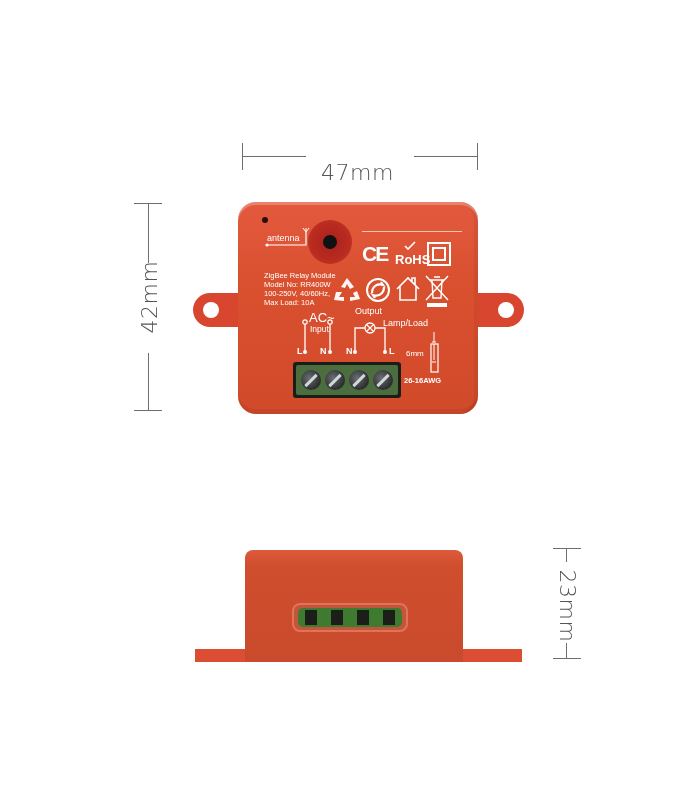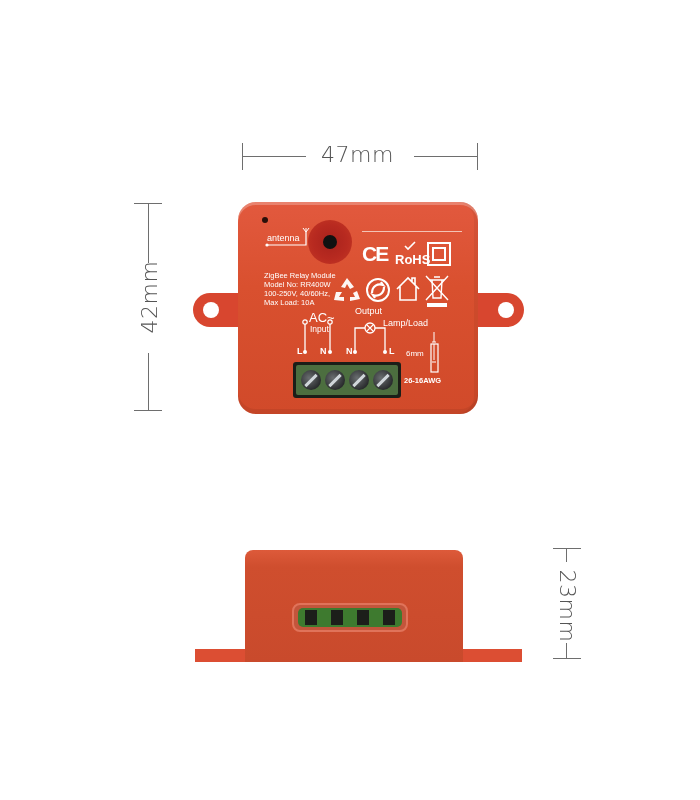--- a/index.html
+++ b/index.html
@@ -33,21 +33,21 @@
   .side-slot-inner{position:absolute;left:4px;top:3px;right:4px;bottom:3px;background:#3e7a2f;border-radius:5px;display:flex;justify-content:space-around;align-items:center;}
   .side-pin{width:12px;height:15px;background:#1c1e1a;}
   svg{overflow:visible;}
 </style>
 </head>
 <body>
 
 <div>
   <div class="dimline" style="left:242px;top:143px;width:1px;height:27px;"></div>
   <div class="dimline" style="left:242px;top:156px;width:64px;height:1px;"></div>
-  <div class="dimtext" style="left:321px;top:142px;">47mm</div>
+  <div class="dimtext" style="left:321px;top:160px;">47mm</div>
   <div class="dimline" style="left:414px;top:156px;width:64px;height:1px;"></div>
   <div class="dimline" style="left:477px;top:143px;width:1px;height:27px;"></div>
 </div>
 
 <div>
   <div class="dimline" style="left:134px;top:203px;width:28px;height:1px;"></div>
   <div class="dimline" style="left:148px;top:203px;width:1px;height:60px;"></div>
   <div class="dimtext vert" style="left:118px;top:290px;width:62px;text-align:center;">42mm</div>
   <div class="dimline" style="left:148px;top:353px;width:1px;height:58px;"></div>
   <div class="dimline" style="left:134px;top:410px;width:28px;height:1px;"></div>

